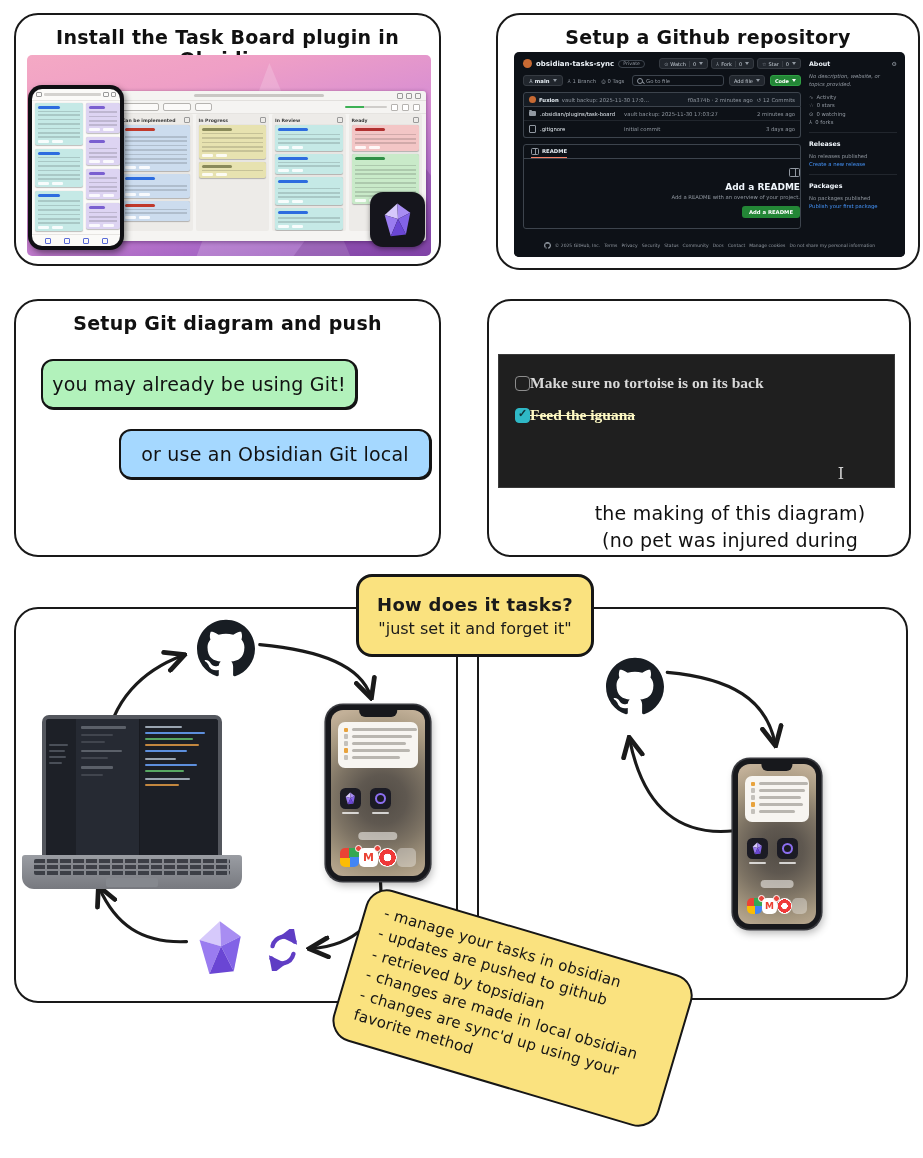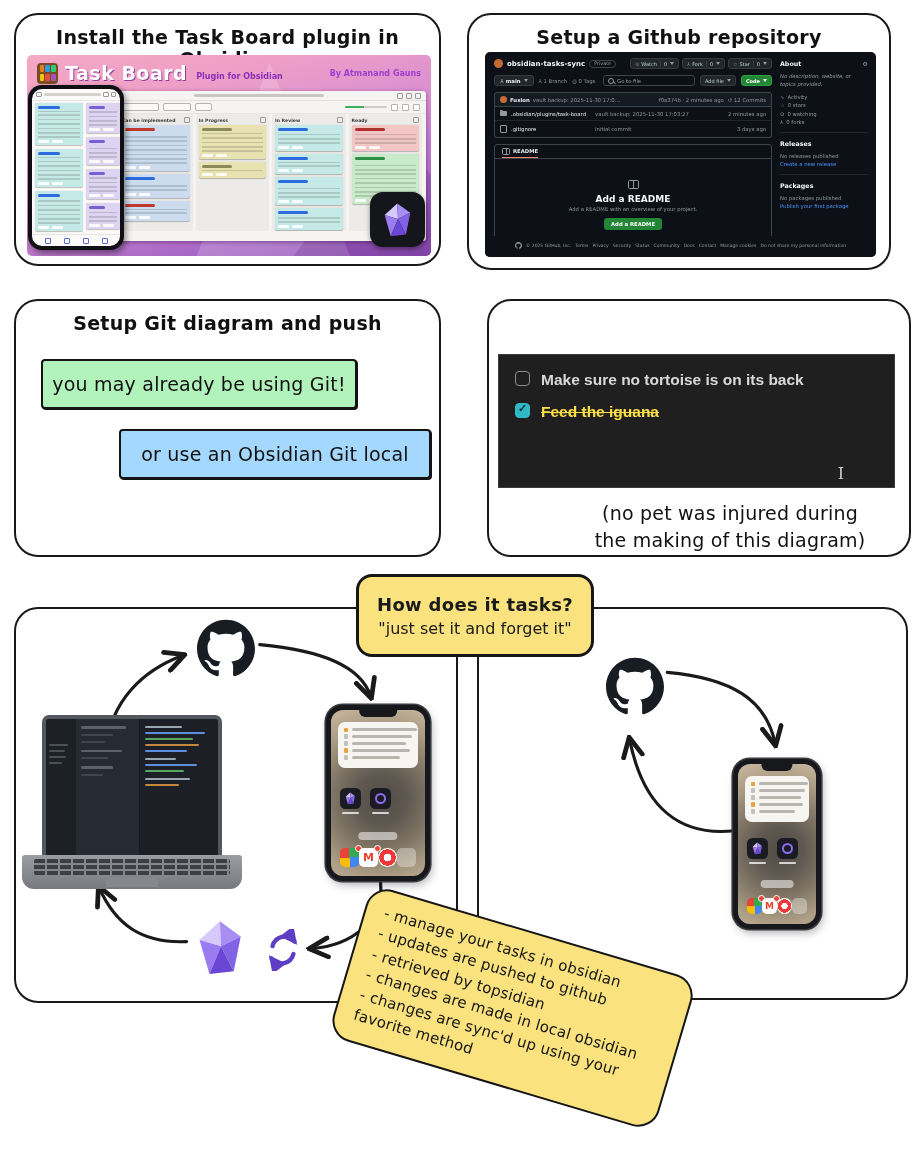--- a/index.html
+++ b/index.html
@@ -87,47 +87,47 @@
   .fico{width:5px;height:6.5px;border:1px solid #9198a1;border-radius:1px;flex:none;}
   .gh-file .nm{color:#e6edf3;width:80px;flex:none;overflow:hidden;white-space:nowrap;}
   .gh-file .ms{color:#9198a1;flex:1;overflow:hidden;white-space:nowrap;text-overflow:ellipsis;}
   .gh-file .tm{color:#9198a1;margin-left:auto;white-space:nowrap;}
   .gh-readme{border:1px solid #3d444d;border-radius:3px;}
   .gh-rtab{height:13px;border-bottom:1px solid #3d444d;display:flex;align-items:center;padding:0 7px;}
   .gh-rtab .tab{display:flex;align-items:center;gap:3px;font-size:5.3px;font-weight:600;color:#e6edf3;border-bottom:1.5px solid #f78166;height:100%;box-sizing:border-box;padding-top:1px;}
   .book{display:inline-block;width:9px;height:7px;border:1px solid #9198a1;border-radius:1.5px;position:relative;}
   .book::before{content:"";position:absolute;left:50%;top:0;bottom:0;width:1px;background:#9198a1;}
   .book.sm{width:6px;height:5px;}
-  .gh-rbody{text-align:center;padding:21px 0 10px;}
+  .gh-rbody{text-align:right;padding:9px 0 10px;}
   .gh-rh{font-size:9px;font-weight:800;color:#f0f6fc;margin:4px 0 2px;}
   .gh-rs{font-size:5.3px;color:#9198a1;margin-bottom:6px;}
   .gh-rbtn{display:inline-block;background:#238636;color:#fff;font-size:5.3px;font-weight:700;border-radius:3px;padding:3px 7px;}
   .gh-sh{font-weight:700;color:#f0f6fc;font-size:6.3px;margin-bottom:3px;display:flex;align-items:center;}
   .gh-desc{font-style:italic;margin-bottom:5px;}
   .gh-li{display:flex;align-items:center;gap:3px;}
   .gh-hr{border:none;border-top:1px solid #21262d;margin:6px 0;}
   .gh-link{color:#4493f8;}
   .gear{margin-left:auto;color:#9198a1;font-size:6px;}
   .gh-footer{position:absolute;left:0;right:0;bottom:0;display:flex;justify-content:center;align-items:center;gap:4px;padding:6px 0 8px;font-size:4.5px;color:#9198a1;background:#0d1117;}
   .ic{font-style:normal;color:#9198a1;}
   .flipY{display:inline-block;transform:scaleY(-1);}
 
   
-  .note-pill{position:absolute;border:2.4px solid #141414;border-radius:4px;display:flex;align-items:center;justify-content:center;font-size:19px;letter-spacing:.2px;color:#111;box-shadow:1px 1px 0 #141414;}
+  .note-pill{position:absolute;border:2.4px solid #141414;border-radius:12px;display:flex;align-items:center;justify-content:center;font-size:19px;letter-spacing:.2px;color:#111;box-shadow:1px 1px 0 #141414;}
   .np-green{left:25px;top:58px;width:312px;height:46px;background:#b2f2bb;}
   .np-blue{left:103px;top:128px;width:308px;height:46px;background:#a5d8ff;}
 
   
   .taskbox{position:absolute;left:9px;top:53px;width:397px;height:134px;background:#1f1f1f;border:1px solid #3a3a3a;box-sizing:border-box;padding:16px 16px 0;}
-  .trow{display:flex;align-items:flex-start;gap:11px;height:24px;margin-bottom:8px;
-        font-family:Liberation Sans, sans-serif;font-size:15.5px;font-weight:700;color:#d9d9d9;}
+  .trow{display:flex;align-items:center;height:24px;margin-bottom:8px;
+        font-family:Liberation Serif, serif;font-size:15.5px;font-weight:700;color:#d9d9d9;}
   .cb{width:15px;height:15px;border:1.6px solid #8d8d8d;border-radius:4px;box-sizing:border-box;flex:none;}
   .cb.on{background:#2fb8c6;border-color:#2fb8c6;position:relative;}
   .cb.on::after{content:"✓";position:absolute;left:2px;top:-2px;font-size:11px;color:#10343a;font-weight:900;}
-  .trow.done .ttext{color:#fde047;text-decoration:line-through;}
+  .trow.done .ttext{color:#fef9c3;text-decoration:line-through;}
   .cursor{display:inline-block;width:8px;height:17px;background:#2fb8c6;vertical-align:-3px;margin-left:1px;}
   .ibeam{position:absolute;right:50px;bottom:4px;font-family:"DejaVu Serif",serif;font-size:16px;color:#cfcfcf;}
   .pet-caption{position:absolute;left:70px;right:8px;top:199px;text-align:center;font-size:19px;line-height:1.4;color:#111;letter-spacing:.2px;}
 
   
   .bubble{position:absolute;left:356px;top:574px;width:238px;height:83px;background:#fae27f;border:3px solid #161616;border-radius:16px;z-index:7;display:flex;flex-direction:column;align-items:center;justify-content:center;gap:4px;box-sizing:border-box;}
   .bubble .q{font-size:18px;font-weight:700;letter-spacing:.3px;}
   .bubble .a{font-size:16px;}
   .tilt-note{position:absolute;left:372px;top:884px;width:340px;background:#fae27f;border:2.6px solid #161616;border-radius:22px;padding:12px 18px 14px;box-sizing:border-box;transform:rotate(16.5deg);transform-origin:top left;z-index:8;}
   .tilt-note div{font-size:15px;line-height:1.42;color:#161616;letter-spacing:.2px;}
@@ -175,33 +175,20 @@
   .d-misc{background:rgba(255,255,255,.35);}
 </style>
 </head>
 <body>
 
 <section class="panel" style="left:14px;top:13px;width:427px;height:253px;">
   <div class="panel-title">Install the Task Board plugin in Obsidian</div>
   <div class="tb">
     <div class="tb-mtn1"></div>
     <div class="tb-mtn2"></div>
-    <div class="tb-head">
-      <span class="tb-icon">
-        <i style="background:#e67e22"></i>
-          <i style="background:#3498db"></i>
-          <i style="background:#2ecc71"></i>
-        <i style="background:#f1c40f"></i>
-          <i style="background:#e74c3c"></i>
-          <i style="background:#9b59b6"></i>
-      </span>
-      <span class="tb-title">Task Board</span>
-      <span class="tb-sub">Plugin for Obsidian</span>
-      <span class="tb-author">By Atmanand Gauns</span>
-    </div>
     <div class="tb-win">
       <div class="tb-titlebar">
         <span class="tb-path"></span>
         <span class="tb-ctl">
             <i></i>
             <i></i>
             <i></i>
           </span>
       </div>
       <div class="tb-toolbar">
@@ -321,21 +308,21 @@
         <polygon points="48,4 13,36 50,47" fill="#d6c9fb"></polygon>
         <polygon points="48,4 84,30 50,47" fill="#a88df2"></polygon>
         <polygon points="84,30 72,90 50,47" fill="#8263e6"></polygon>
         <polygon points="13,36 30,95 50,47" fill="#9a7cf0"></polygon>
         <polygon points="30,95 72,90 50,47" fill="#6a46d4"></polygon>
       </svg>
     </div>
   </div>
 </section>
 
-<section class="panel" style="left:467px;top:13px;width:424px;height:257px;">
+<section class="panel" style="left:496px;top:13px;width:424px;height:257px;">
   <div class="panel-title">Setup a Github repository</div>
   <div class="gh">
     <div class="gh-main">
       <div class="gh-top">
         <span class="gh-av"></span>
         <span class="gh-repo">obsidian-tasks-sync</span>
         <span class="gh-vis">Private</span>
         <span class="gh-actions">
           <span class="gh-btn">
               <i class="ic">⊙</i>
@@ -477,22 +464,22 @@
       <span class="cb"></span>
       <span class="ttext">Make sure no tortoise is on its back</span>
     </div>
     <div class="trow done">
       <span class="cb on"></span>
       <span class="ttext">Feed the iguana</span>
     </div>
     <span class="ibeam">I</span>
   </div>
   <div class="pet-caption">
+    <div>the making of this diagram)</div>
     <div>(no pet was injured during</div>
-    <div>the making of this diagram)</div>
   </div>
 </section>
 
 <div class="bubble">
   <div class="q">How does it tasks?</div>
   <div class="a">"just set it and forget it"</div>
 </div>
 
 <section class="panel" style="left:14px;top:607px;width:444px;height:396px;">
   <svg class="flow" viewBox="0 0 444 396">

